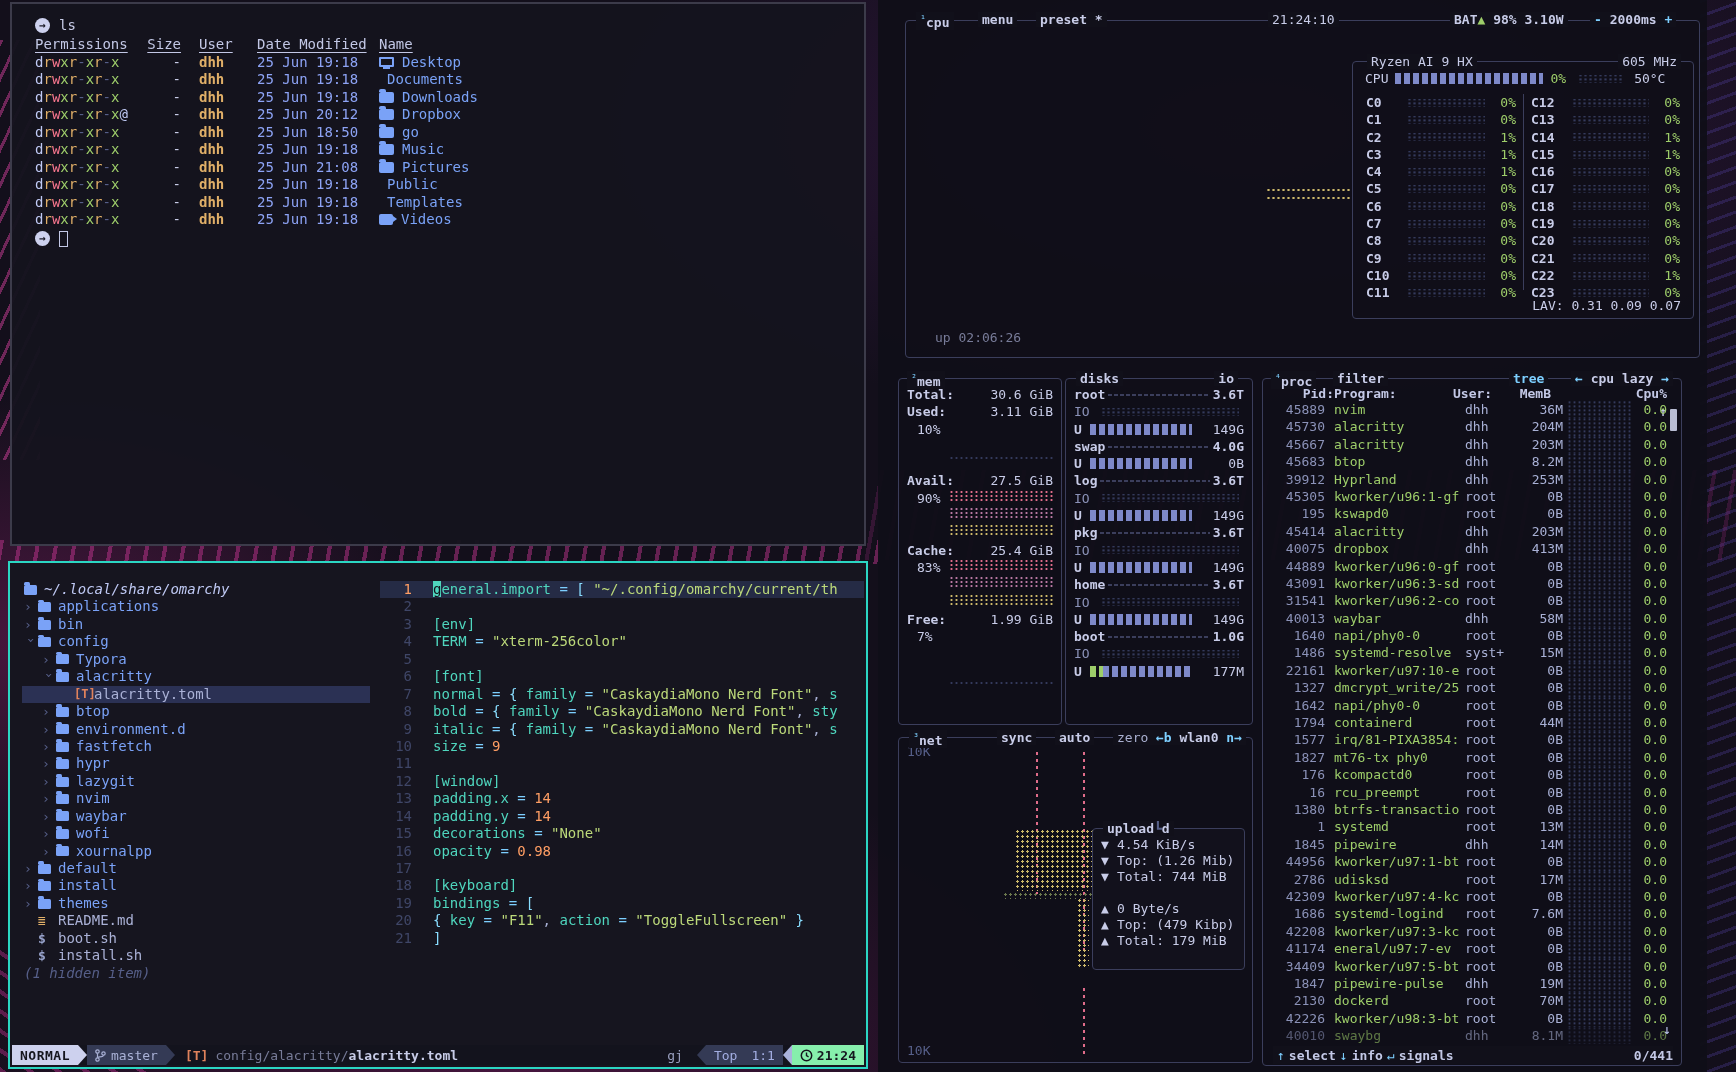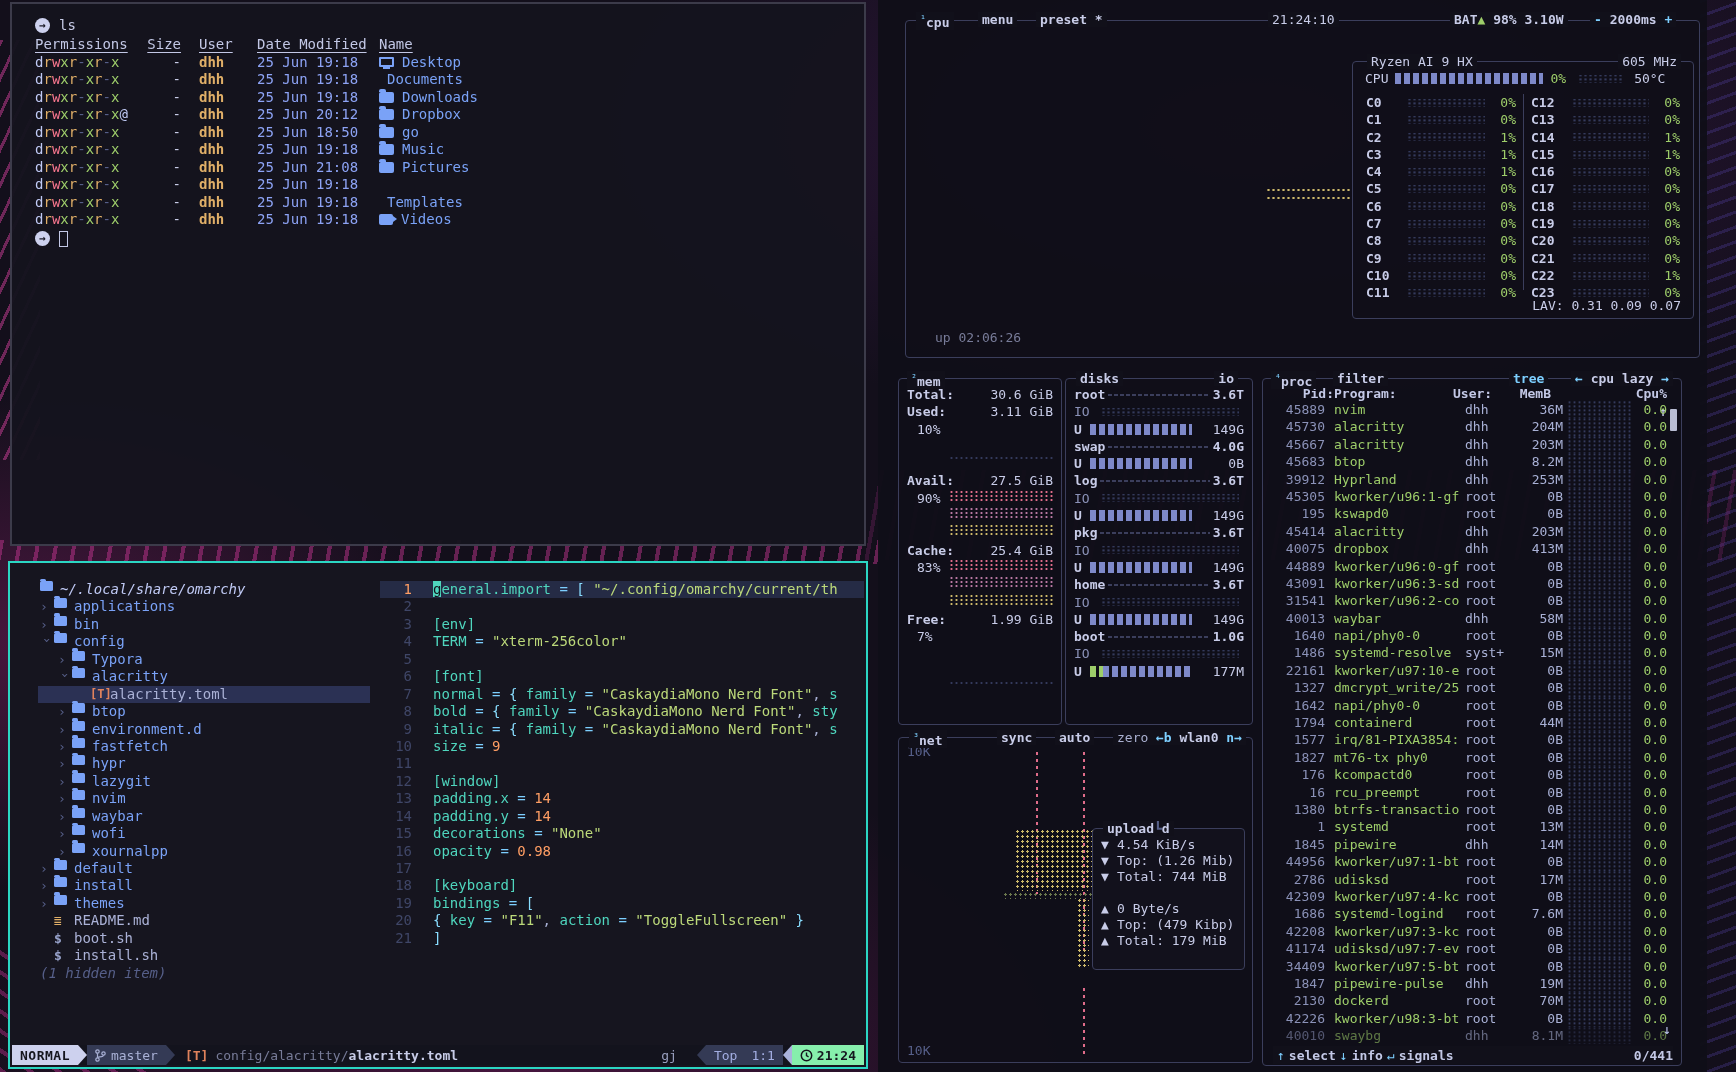--- a/index.html
+++ b/index.html
@@ -43,21 +43,21 @@
 .fi-folder,.fi-open{width:15px;height:11px;background:var(--blue);border-radius:2px}
 .fi-folder::before,.fi-open::before{content:"";position:absolute;top:-3px;left:0;width:7px;height:3px;background:var(--blue);border-radius:2px 2px 0 0}
 .fi-desktop{width:15px;height:10px;border:2px solid var(--blue);border-radius:1px}
 .fi-desktop::after{content:"";position:absolute;left:2px;bottom:-4px;width:7px;height:2px;background:var(--blue)}
 .fi-video{width:14px;height:11px;background:var(--blue);border-radius:2px}
 .fi-video::after{content:"";position:absolute;right:-4px;top:2px;border-left:4px solid var(--blue);border-top:3.5px solid transparent;border-bottom:3.5px solid transparent}
 
 
 .nvim{left:8px;top:561px;width:860px;height:508px;background:var(--nvimbg);border:2px solid #2bd6c3;font-size:14px;color:var(--fg2)}
 .tree{position:absolute;left:2px;top:18px;width:366px}
-.trow{display:flex;height:17.45px;line-height:17.45px;white-space:nowrap;margin:0 8px 0 26px;padding-left:2px}
+.trow{display:flex;align-items:center;height:17.45px;line-height:17.45px;white-space:nowrap;margin:0 8px 0 10px;padding-left:2px}
 .trow.sel{background:#2b3154}
 .tchev{display:inline-block;width:14px;color:var(--dim);font-size:13px}
 .tchev.open{transform:rotate(90deg);transform-origin:45% 55%}
 .tfold{display:inline-block;position:relative;width:13px;height:10px;background:var(--blue);border-radius:1.5px;margin-right:7px}
 .tfold::before{content:"";position:absolute;top:-2.5px;left:0;width:6px;height:2.5px;background:var(--blue);border-radius:1.5px 1.5px 0 0}
 .tlabel{color:var(--blue)}
 .tfile{color:#aab1d6}
 .tico{display:inline-block;width:20px;font-size:12px}
 .tico-toml{color:#e0825c;font-weight:bold}
 .tico-md{color:var(--yellow);font-size:13px}
@@ -79,21 +79,21 @@
 .tri-r-light{border-left:9px solid #cdd1ee}
 .tri-r-dark{border-left:9px solid #343a55}
 .tri-l-dark{border-right:9px solid #343a55}
 .tri-l-light{border-right:9px solid #aab3dc}
 .chip-branch{background:#343a55;color:#a9b1d6;font-weight:normal;gap:5px}
 .file-info{display:flex;align-items:center;margin-left:10px;gap:7px}
 .toml-badge{color:#e0825c;font-weight:bold}
 .dirpath{color:#787c99}
 .filename{color:#c8cce8;font-weight:bold}
 .sl-right{margin-left:auto;display:flex;align-items:center}
-.sl-keys{margin-right:20px;color:#9aa0c0}
+.sl-keys{margin-right:14px;color:#9aa0c0}
 .chip-pos{background:#343a55;color:#a3aee2;font-weight:normal;gap:14px}
 .chip-time{background:#86efac;color:#15161e;gap:4px}
 
 
 .btop{left:878px;top:0;width:829px;height:1072px;background:var(--btopbg);font-size:13px;color:var(--fg)}
 .bx{position:absolute;border:1px solid var(--border);border-radius:4px}
 .bx-cpu{left:27px;top:20px;width:795px;height:338px}
 .bx-ryz{left:474px;top:61px;width:342px;height:258px}
 .bx-mem{left:20px;top:378px;width:164px;height:347px}
 .bx-dsk{left:187px;top:378px;width:188px;height:347px}
@@ -260,20 +260,24 @@
           <span class="col-name">
             <span class="fico fi-folder"></span>
             <span>Pictures</span>
           </span>
         </div>
         <div class="ls-row">
           <span class="col-perm"><span class="pc-d">d</span><span class="pc-r">r</span><span class="pc-w">w</span><span class="pc-x">x</span><span class="pc-r">r</span><span class="pc-dash">-</span><span class="pc-x">x</span><span class="pc-r">r</span><span class="pc-dash">-</span><span class="pc-x">x</span></span>
           <span class="col-size">-</span>
           <span class="col-user">dhh</span>
           <span class="col-date">25 Jun 19:18</span>
+          <span class="col-name">
+            <span class="fico fi-folder-open"></span>
+            <span>Public</span>
+          </span>
         </div>
         <div class="ls-row">
           <span class="col-perm"><span class="pc-d">d</span><span class="pc-r">r</span><span class="pc-w">w</span><span class="pc-x">x</span><span class="pc-r">r</span><span class="pc-dash">-</span><span class="pc-x">x</span><span class="pc-r">r</span><span class="pc-dash">-</span><span class="pc-x">x</span></span>
           <span class="col-size">-</span>
           <span class="col-user">dhh</span>
           <span class="col-date">25 Jun 19:18</span>
           <span class="col-name">
             <span class="fico fi-folder-open"></span>
             <span>Templates</span>
           </span>
@@ -1083,21 +1087,21 @@
           <div class="prow">
             <span class="ppid">42208</span>
             <span class="pprog">kworker/u97:3-kc</span>
             <span class="puser">root</span>
             <span class="pmem">0B</span>
             <span class="pdots"></span>
             <span class="pcpu">0.0</span>
           </div>
           <div class="prow">
             <span class="ppid">41174</span>
-            <span class="pprog">udisksd/u97:7-ev</span>
+            <span class="pprog">eneral/u97:7-ev</span>
             <span class="puser">root</span>
             <span class="pmem">0B</span>
             <span class="pdots"></span>
             <span class="pcpu">0.0</span>
           </div>
           <div class="prow">
             <span class="ppid">34409</span>
             <span class="pprog">kworker/u97:5-bt</span>
             <span class="puser">root</span>
             <span class="pmem">0B</span>

